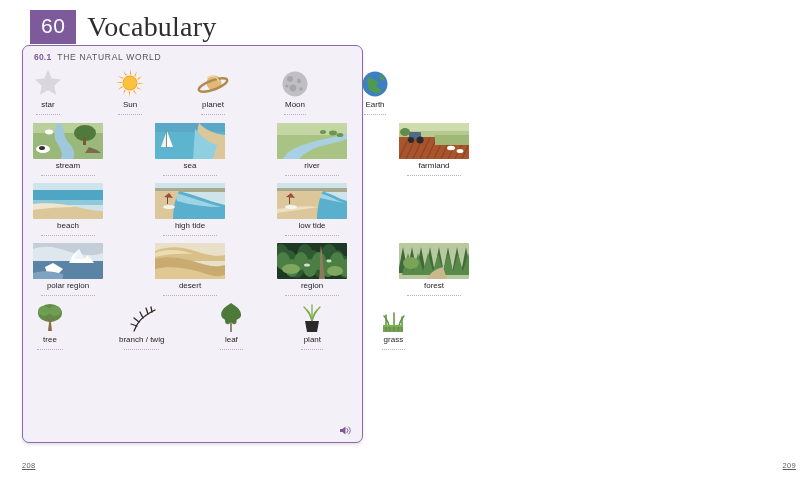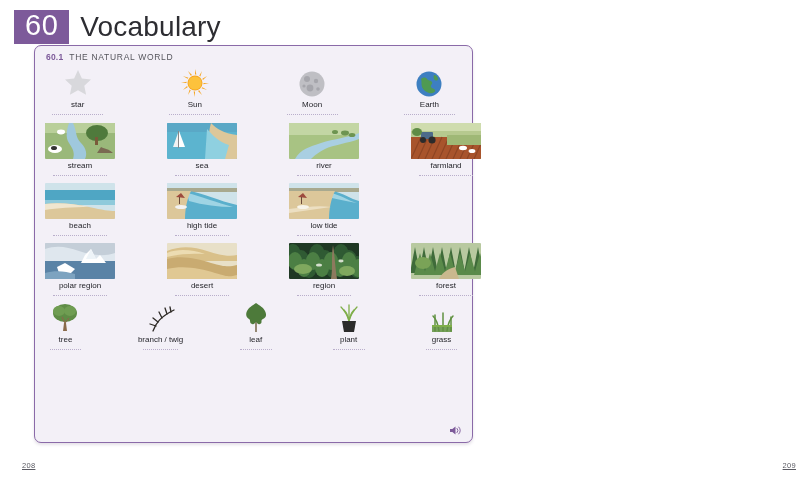--- a/index.html
+++ b/index.html
@@ -9,36 +9,36 @@
     overflow:hidden;position:relative;
   }
   .spread{position:absolute;inset:0;display:flex;}
   .page{position:relative;height:484px;}
   .page-left{width:405px;}
   .page-right{width:405px;}
 
   
   .chapter-head{position:absolute;left:14px;top:8px;display:flex;align-items:center;height:38px;}
   .chapter-badge{
-    background:#7d5a9a;color:#ffffff;font-size:29px;font-weight:300;
+    background:#7d5a9a;color:#ffffff;font-size:21px;font-weight:300;
     padding:1px 11px 4px 11px;line-height:1;display:flex;align-items:center;
-    height:34px;box-sizing:border-box;letter-spacing:.5px;
+    height:34px;box-sizing:border-box;letter-spacing:.5px;margin-left:16px;
   }
   .chapter-title{
     color:#2d2d32;font-size:28px;font-weight:300;margin-left:11px;
-    letter-spacing:.2px;line-height:1;white-space:nowrap;
+    letter-spacing:.2px;line-height:1;white-space:nowrap;font-family:Liberation Serif, serif;
   }
 
   
   .panel{
     position:absolute;background:#f3f0f7;border:1px solid #8a6aa8;
     border-radius:7px;box-sizing:border-box;
     box-shadow:0 2px 3px rgba(110,90,130,.18);
   }
-  .panel-left{left:34px;top:45px;width:439px;height:398px;}
+  .panel-left{left:22px;top:45px;width:341px;height:398px;}
 
   .panel-head{display:flex;align-items:baseline;padding:6px 0 0 11px;}
   .panel-num{color:#7d5a9a;font-size:8.5px;font-weight:bold;letter-spacing:.2px;}
   .panel-label{color:#55555c;font-size:8.5px;margin-left:6px;letter-spacing:.7px;}
 
   
   .rows{padding:2px 8px 0 8px;}
   .row{display:flex;gap:48px;}
   .cell{flex:1;display:flex;flex-direction:column;align-items:center;box-sizing:border-box;padding:0 2px;}
   .art{display:flex;align-items:flex-end;justify-content:center;}
@@ -116,20 +116,31 @@
                     <path d="M22.361215932167724 10.749999999999996L27.12435565298214 7.999999999999994L22.944295585165875 11.977059766466759Z"></path>
                   </g>
                   <circle cx="15" cy="15" r="6.6" fill="#fdc23c"></circle>
                 </svg>
               </div>
               <div class="word">Sun</div>
               <div class="ruleline"></div>
             </div>
             <div class="cell">
               <div class="art icon-art">
+                <svg width="32" height="26" viewBox="0 0 32 26">
+                  <circle cx="17" cy="11" r="7.5" fill="#e0b878"></circle>
+                  <ellipse cx="16" cy="13" rx="15" ry="4.6" transform="rotate(-20 16 13)" fill="none" stroke="#b08a4e" stroke-width="2.4"></ellipse>
+                  <path d="M10 6a7.5 7.5 0 0 1 12 4" fill="none" stroke="#f0d2a0" stroke-width="1.4"></path>
+                </svg>
+              </div>
+              <div class="word">planet</div>
+              <div class="ruleline"></div>
+            </div>
+            <div class="cell">
+              <div class="art icon-art">
                 <svg width="28" height="28" viewBox="0 0 28 28">
                   <circle cx="14" cy="14" r="12.5" fill="#bfbfc4"></circle>
                   <g fill="#a6a6ac">
                     <circle cx="9" cy="9" r="3"></circle>
                     <circle cx="18" cy="11" r="2.2"></circle>
                     <circle cx="12" cy="18" r="3.4"></circle>
                     <circle cx="20" cy="19" r="1.8"></circle>
                     <circle cx="6" cy="16" r="1.6"></circle>
                   </g>
                 </svg>

